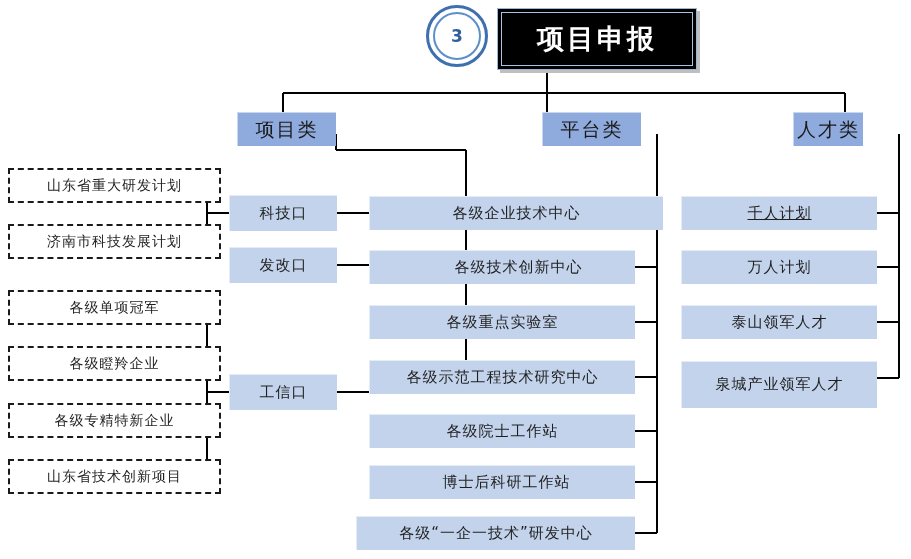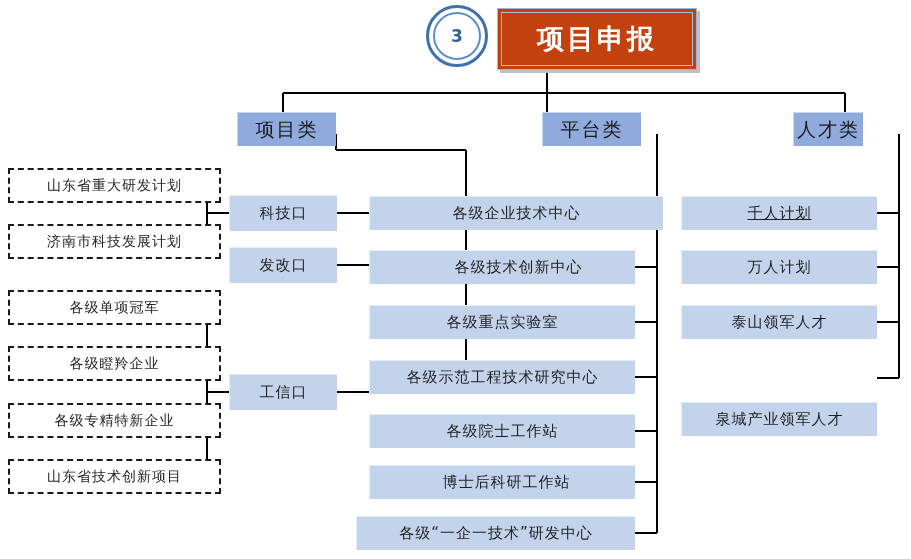--- a/index.html
+++ b/index.html
@@ -22,21 +22,21 @@
     display:flex;
     align-items:center;
     justify-content:center;
     text-align:center;
     line-height:1.05;
     white-space:nowrap;
   }
 
   
   .title-box{
-    background:#c2410c;
+    background:#000000;
     border:1px solid #9bb6d8;
     box-shadow:3px 3px 0 0 #bfbfbf;
     color:#ffffff;
     font-size:27px;
     font-weight:bold;
     letter-spacing:3px;
   }
   .title-box .inner{
     position:absolute;left:3px;top:3px;right:3px;bottom:3px;
     border:1px solid #a9c2de;
@@ -216,17 +216,17 @@
 
   <div class="node leaf-box" style="left:681px;top:196px;width:196px;height:34px;text-decoration:underline;">
     <span>千人计划</span>
   </div>
   <div class="node leaf-box" style="left:681px;top:250px;width:196px;height:34px;">
     <span>万人计划</span>
   </div>
   <div class="node leaf-box" style="left:681px;top:305px;width:196px;height:34px;">
     <span>泰山领军人才</span>
   </div>
-  <div class="node leaf-box" style="left:681px;top:361px;width:196px;height:34px;margin-top:41px;">
+  <div class="node leaf-box" style="left:681px;top:361px;width:196px;height:47px;">
     <span>泉城产业领军人才</span>
   </div>
 
 </div>
 
 </body></html>

